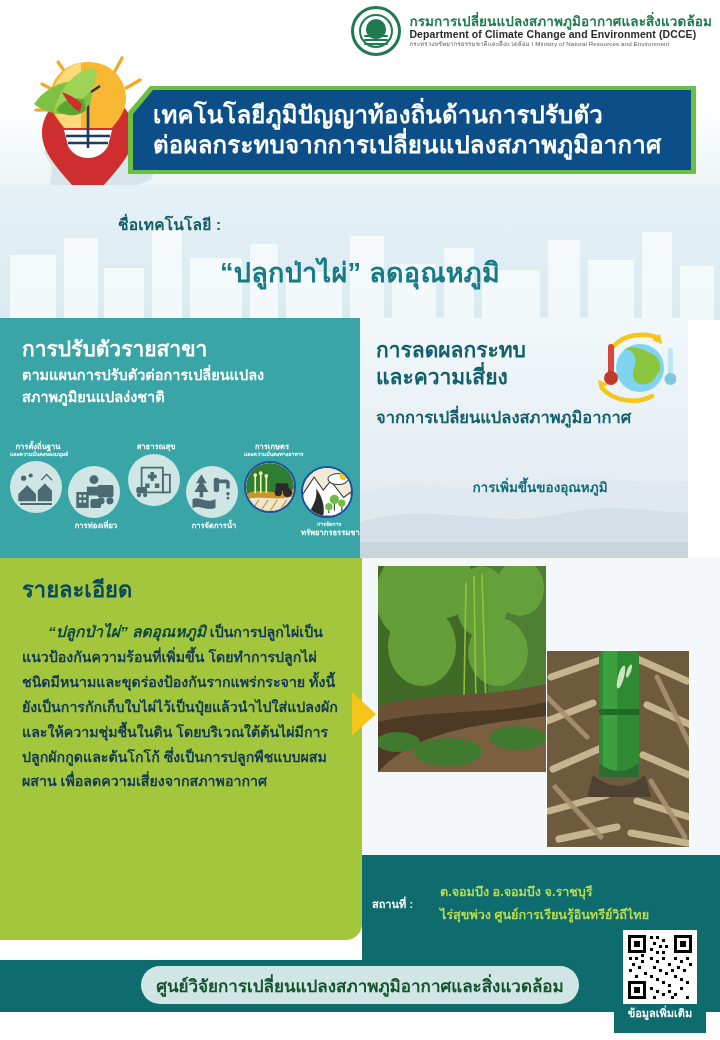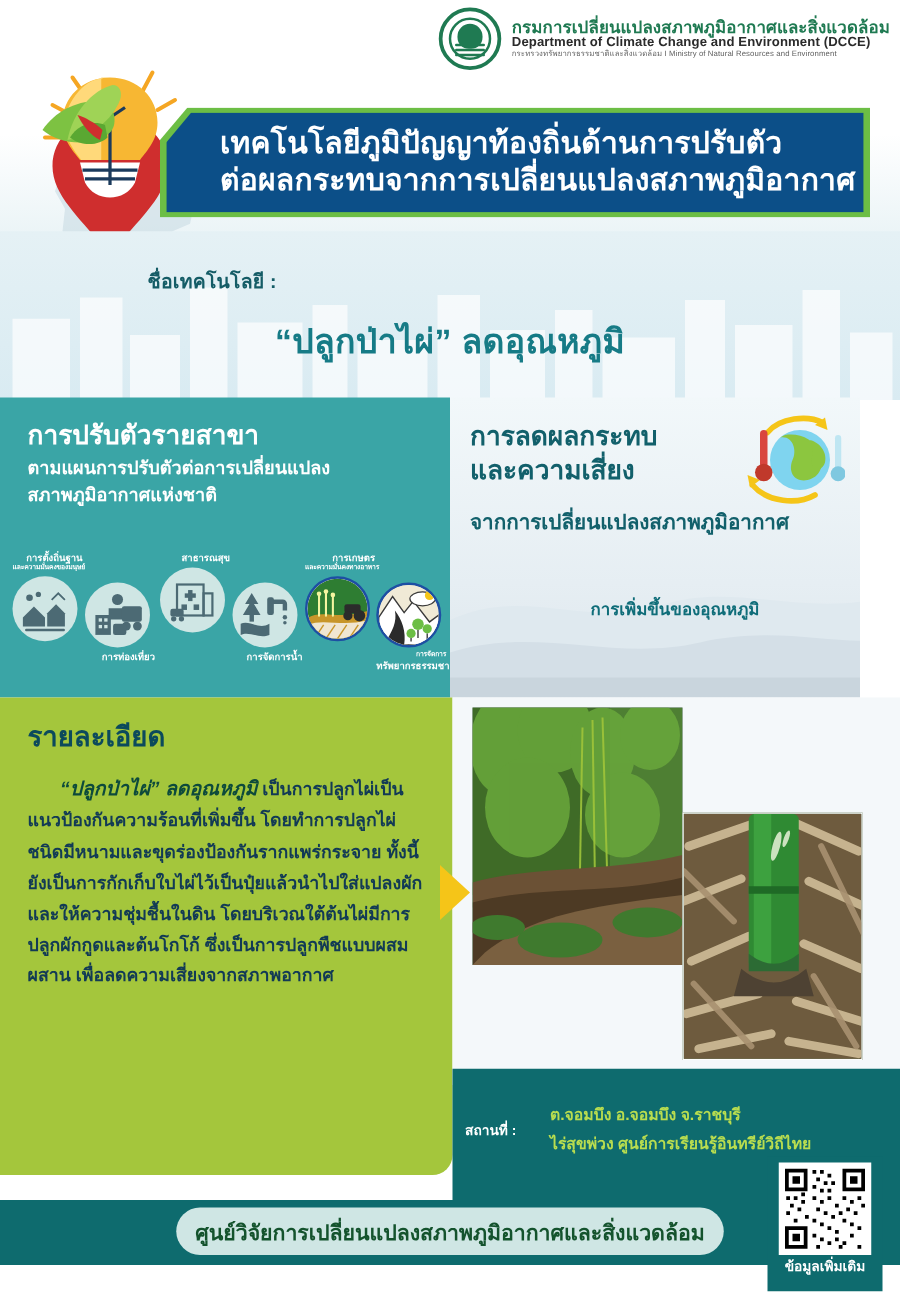--- a/index.html
+++ b/index.html
@@ -119,21 +119,21 @@
   }
   .title-banner-inner {
     position: absolute;
     left: 5px; top: 4px;
     width: 558px; height: 80px;
     background: #0c4f88;
     clip-path: polygon(20px 0, 100% 0, 100% 100%, 0 100%, 0 24px);
     display: flex;
     flex-direction: column;
     justify-content: center;
-    padding-left: 43px;
+    padding-left: 20px;
   }
   .title-line {
     color: #ffffff;
     font-size: 24px;
     font-weight: bold;
     line-height: 1.25;
     letter-spacing: .2px;
     white-space: nowrap;
   }
 
@@ -218,21 +218,21 @@
     justify-content: center;
   }
   .sector.ringed .bubble {
     border: 2.5px solid #1d4fa3;
     background: #f0ead6;
   }
   .sector .cap {
     font-size: 7.6px;
     font-weight: bold;
     color: #ffffff;
-    text-align: right;
+    text-align: center;
     line-height: 1.25;
     white-space: nowrap;
   }
   .sector .cap .small {
     display: block;
     font-size: 5.4px;
     font-weight: bold;
     letter-spacing: -.1px;
   }
   .cap-top { margin-bottom: 3px; }
@@ -503,21 +503,21 @@
       </g>
     </svg>
     <div class="tech-label">ชื่อเทคโนโลยี :</div>
     <div class="tech-name">“ปลูกป่าไผ่” ลดอุณหภูมิ</div>
   </div>
 
   <div class="panel-left">
     <div class="panel-left-head">
       <div class="pl-title">การปรับตัวรายสาขา</div>
       <div class="pl-sub">ตามแผนการปรับตัวต่อการเปลี่ยนแปลง</div>
-      <div class="pl-sub">สภาพภูมิอากาศแห่งชาติ</div>
+      <div class="pl-sub">สภาพภูมิยนแปลง่งชาติ</div>
     </div>
 
     <div class="sector-row">
 
       <div class="sector" style="left:4px; top:2px;">
         <div class="cap cap-top">
           <span>การตั้งถิ่นฐาน</span>
           <span class="small">และความมั่นคงของมนุษย์</span>
         </div>
         <div class="bubble">

